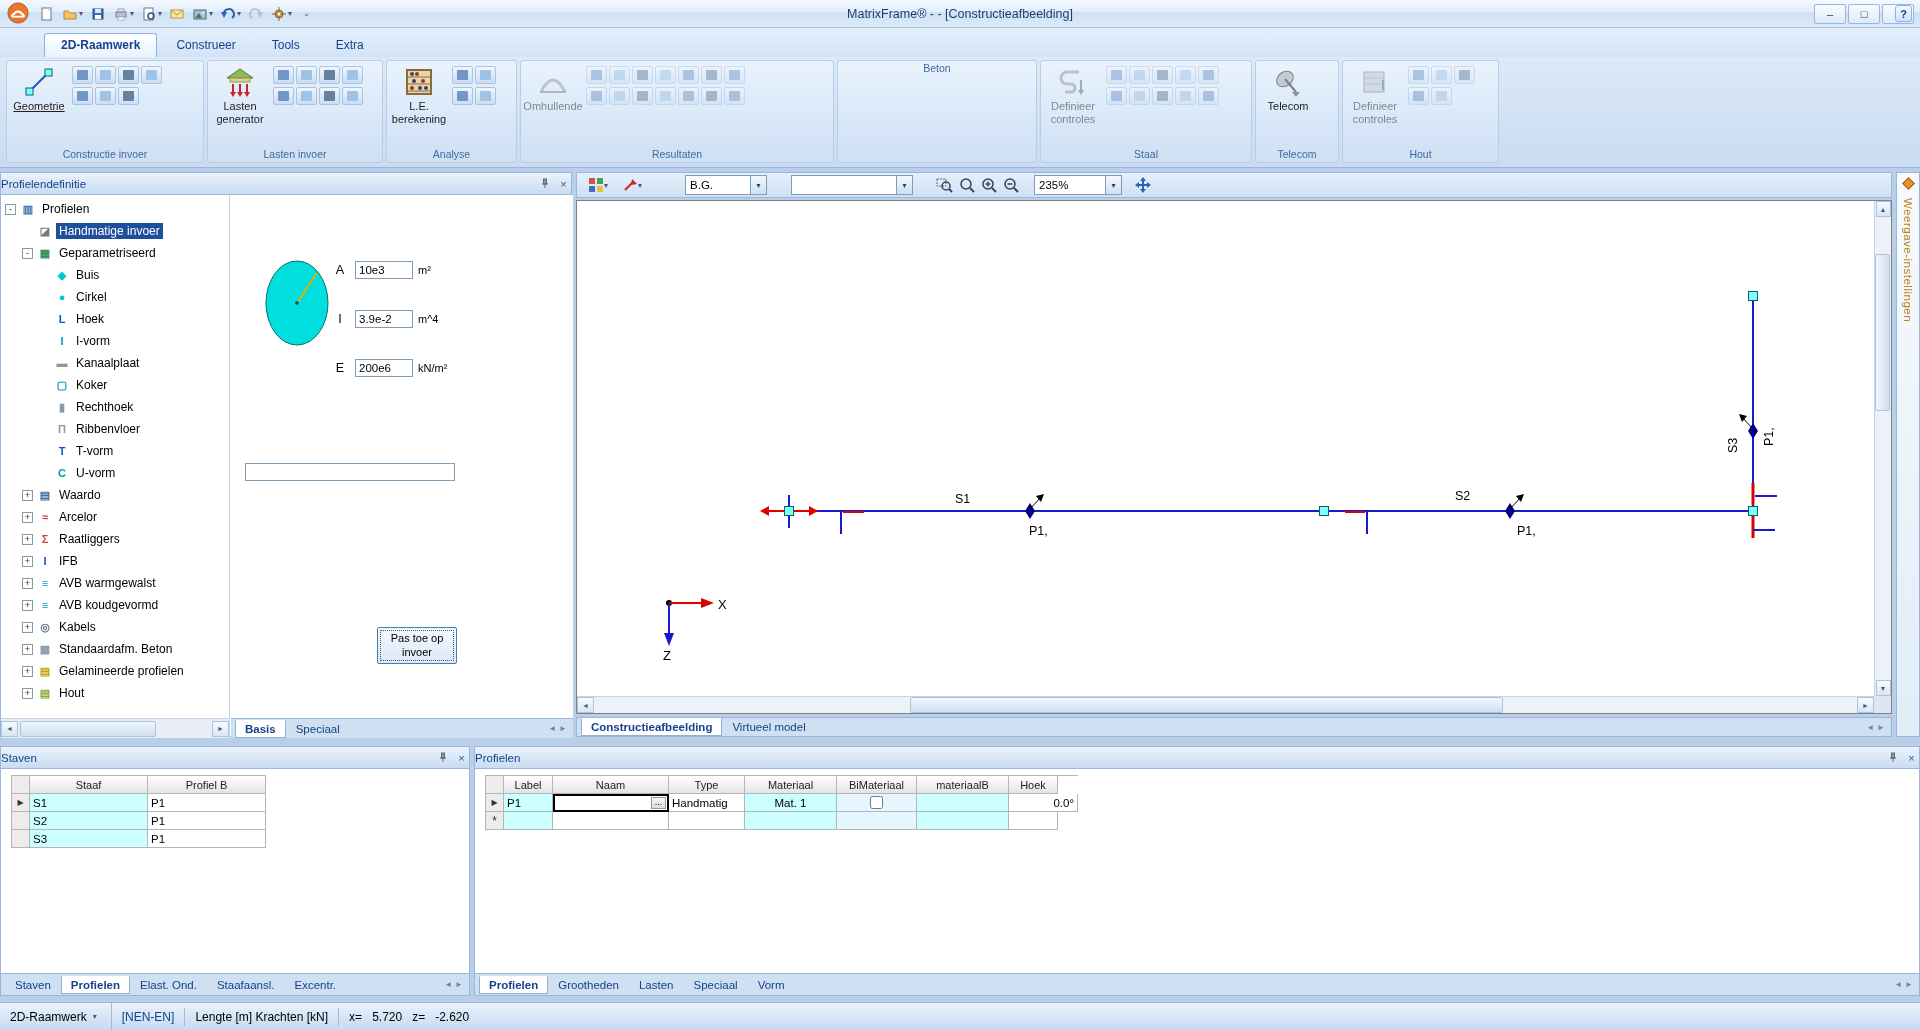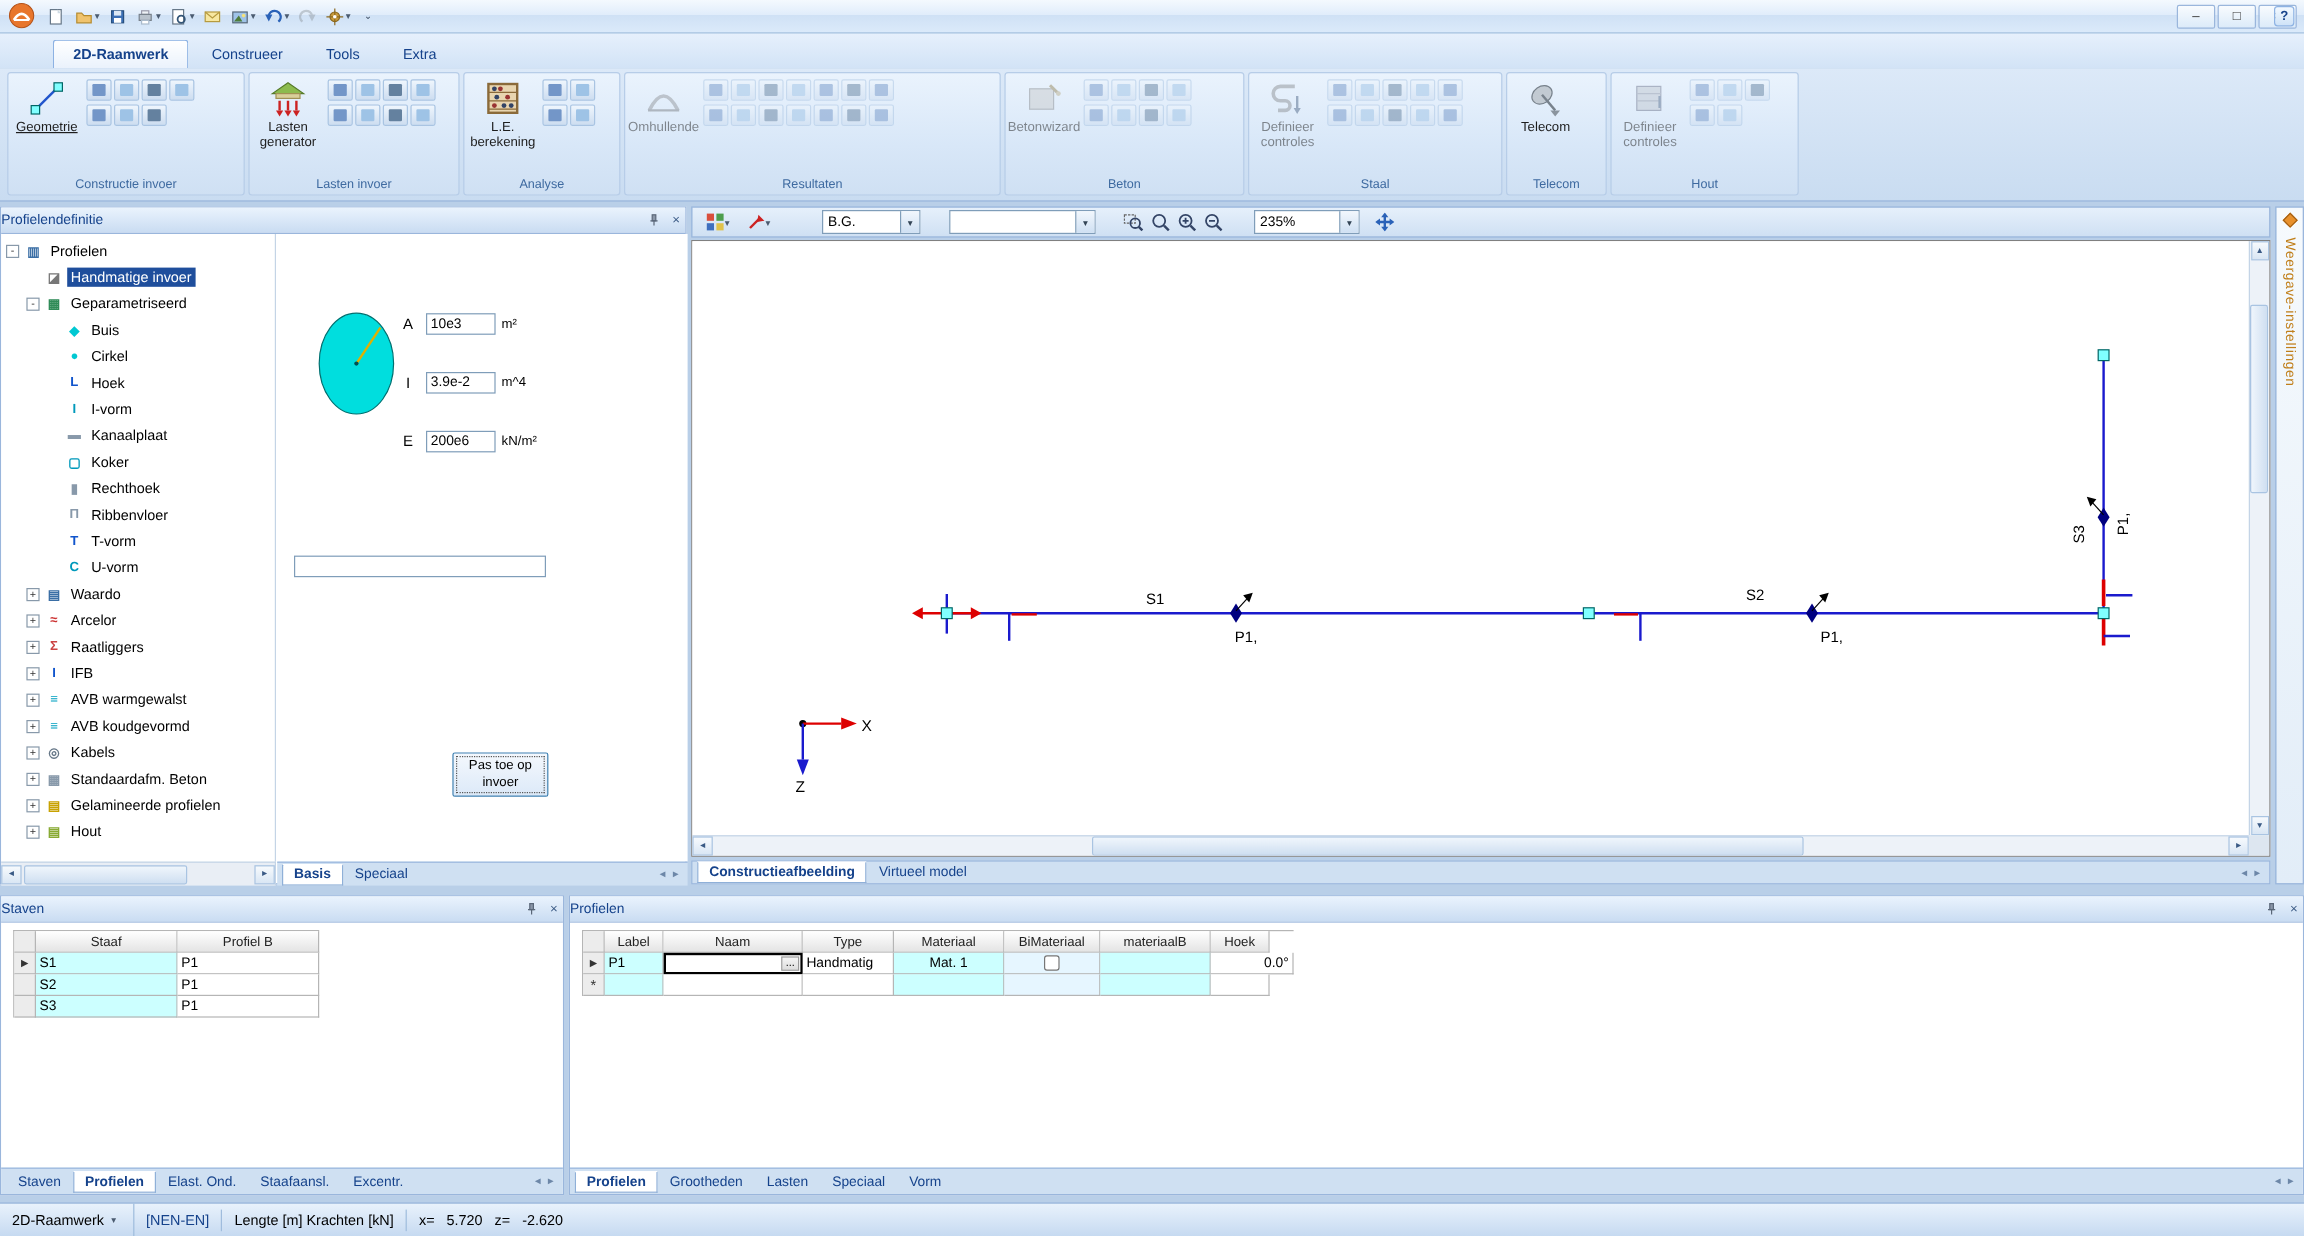--- a/index.html
+++ b/index.html
@@ -194,20 +194,21 @@
             <line x1="8" y1="1" x2="8" y2="15" stroke="#8a681f"></line>
             <line x1="1" y1="8" x2="15" y2="8" stroke="#8a681f"></line>
             <circle cx="8" cy="8" r="1.5" fill="#fff"></circle>
           </svg>
           <span class="dd">▾</span>
         </span>
       <span class="qbtn">
           <span class="dd">⌄</span>
         </span>
     </div>
+    <div id="title">MatrixFrame® -  - [Constructieafbeelding]</div>
     <div id="winbtns">
       <span class="winbtn">–</span>
       <span class="winbtn">□</span>
       <span class="winbtn">×</span>
     </div>
   </div>
 
   <div id="rtabrow">
     <div id="rtabs" style="display:flex;align-items:flex-end">
         <div class="rtab active">2D-Raamwerk</div>
@@ -338,44 +339,20 @@
               <i class="si"></i>
               <i class="si"></i>
               <i class="si"></i>
             </div>
         </div>
       </div>
       <div class="rg-label">Resultaten</div>
     </div>
 
     <div class="rgroup gdis" style="width:200px">
-      <div class="rg-body">
-        <div class="bigbtn dis">
-          <span class="bigicon"><svg viewBox="0 0 32 32">
-                <rect x="4" y="8" width="20" height="17" fill="#c8ccd0" stroke="#888f96"></rect>
-                <line x1="21" y1="5" x2="28" y2="12" stroke="#a8882a" stroke-width="2.5"></line>
-                <circle cx="28" cy="12" r="2" fill="#c8b26a"></circle>
-              </svg></span>
-          <span class="biglabel">Betonwizard</span>
-        </div>
-        <div class="sicol">
-          <div class="sirow">
-              <i class="si"></i>
-              <i class="si"></i>
-              <i class="si"></i>
-              <i class="si"></i>
-            </div>
-          <div class="sirow">
-              <i class="si"></i>
-              <i class="si"></i>
-              <i class="si"></i>
-              <i class="si"></i>
-            </div>
-        </div>
-      </div>
       <div class="rg-label">Beton</div>
     </div>
 
     <div class="rgroup gdis" style="width:212px">
       <div class="rg-body">
         <div class="bigbtn dis">
           <span class="bigicon"><svg viewBox="0 0 32 32">
                 <path d="M22 6 H10 a6 6 0 0 0 0 12 h4 a4 4 0 0 1 0 8 H8" fill="none" stroke="#8a949e" stroke-width="3"></path>
                 <line x1="24" y1="14" x2="24" y2="24" stroke="#3b6fb5" stroke-width="2"></line>
                 <polygon points="21,24 27,24 24,29" fill="#3b6fb5"></polygon>
@@ -666,21 +643,21 @@
           <line x1="11" y1="11" x2="15" y2="15" stroke="#334466" stroke-width="2"></line>
         </svg>
       </span>
     <span class="tbtn">
         <svg width="16" height="16">
           <circle cx="7" cy="7" r="5" fill="none" stroke="#334466" stroke-width="1.5"></circle>
           <line x1="4.5" y1="7" x2="9.5" y2="7" stroke="#334466" stroke-width="1.5"></line>
           <line x1="11" y1="11" x2="15" y2="15" stroke="#334466" stroke-width="2"></line>
         </svg>
       </span>
-    <span class="combo" style="margin-left:23px;width:88px">
+    <span class="combo" style="margin-left:12px;width:88px">
         <span>235%</span>
         <span class="combo-btn">▾</span>
       </span>
     <span class="tbtn" style="margin-left:10px">
         <svg width="16" height="16">
           <line x1="8" y1="2" x2="8" y2="14" stroke="#2a62b8" stroke-width="2"></line>
           <line x1="2" y1="8" x2="14" y2="8" stroke="#2a62b8" stroke-width="2"></line>
           <polygon points="8,0 5,4 11,4" fill="#2a62b8"></polygon>
           <polygon points="8,16 5,12 11,12" fill="#2a62b8"></polygon>
           <polygon points="0,8 4,5 4,11" fill="#2a62b8"></polygon>

